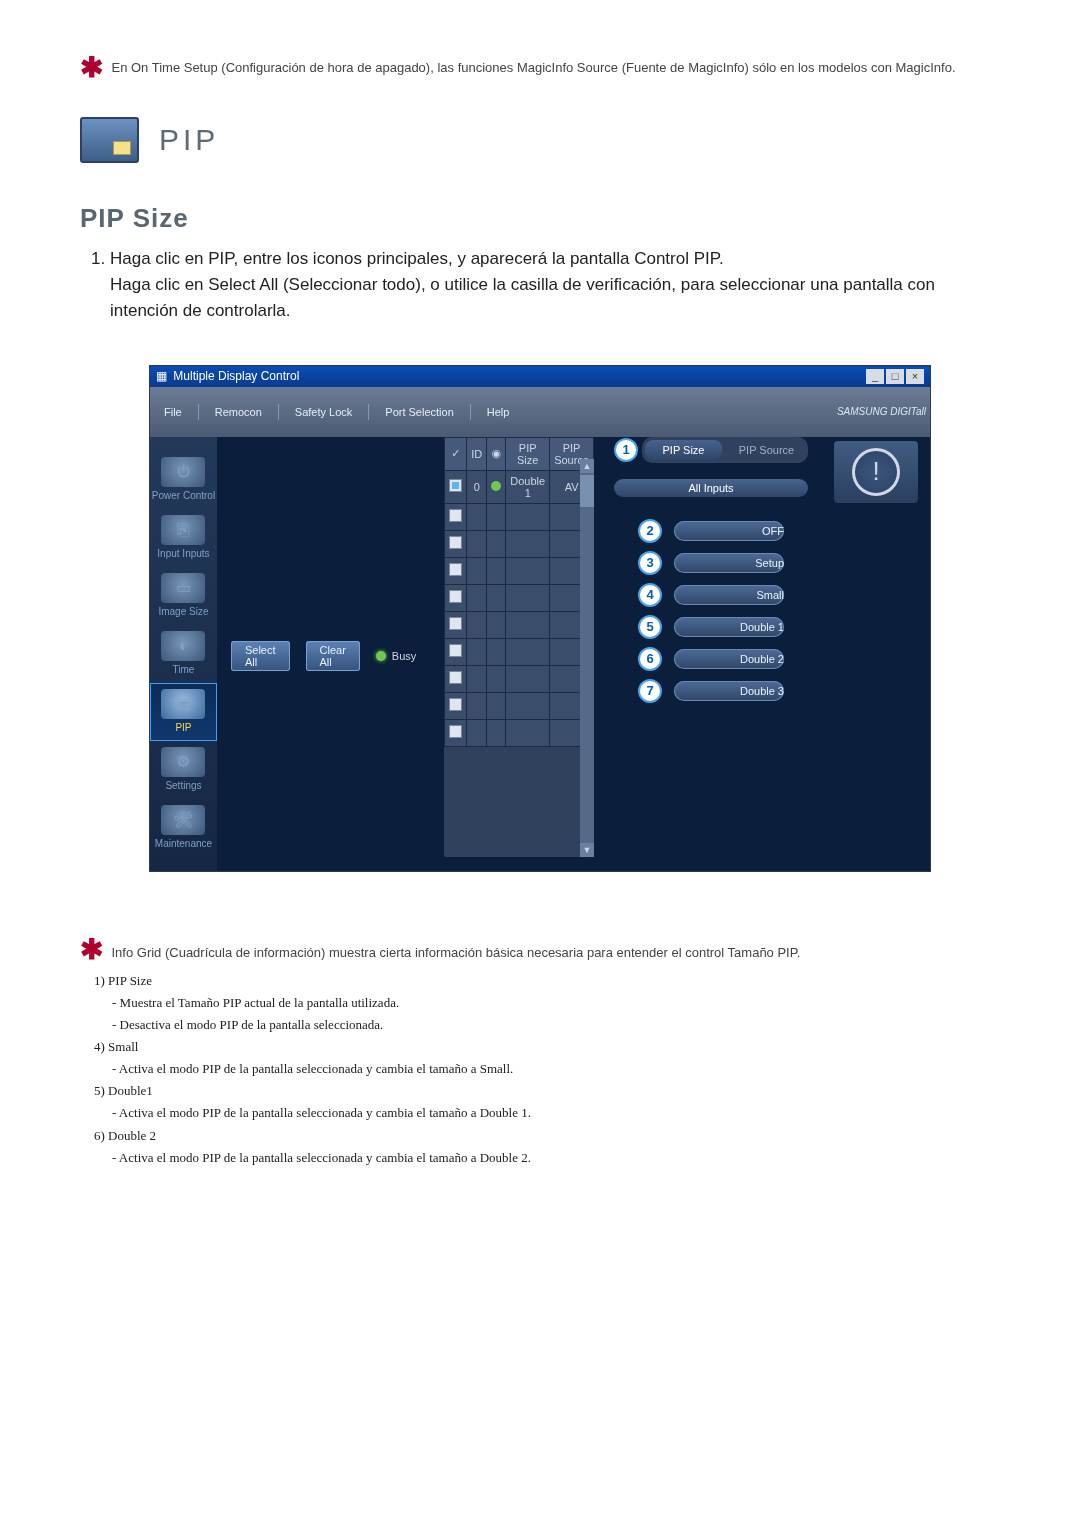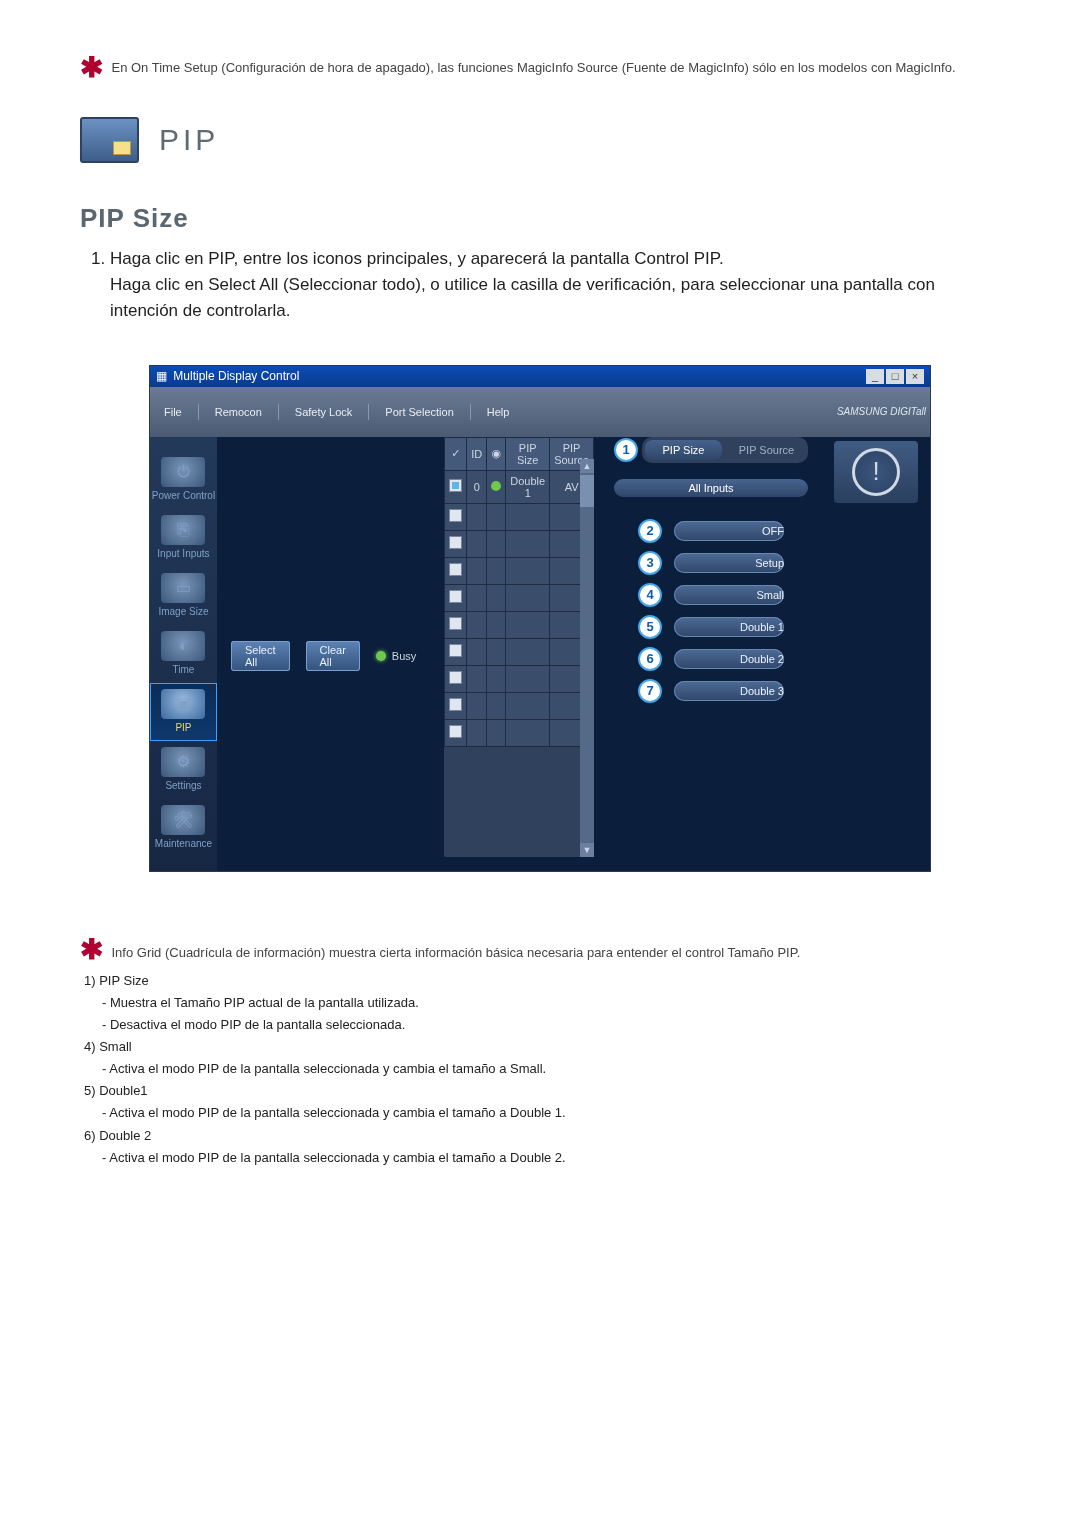--- a/index.html
+++ b/index.html
@@ -239,21 +239,21 @@
   .warning-circle {
     width:42px; height:42px; border-radius:50%; border:3px solid #cfd8e4;
     display:flex; align-items:center; justify-content:center;
     color:#cfd8e4; font-size:26px;
     background: radial-gradient(circle,#3a567e,#2c4263);
   }
   
   
   .legend { margin-top: 70px; font-size:13px; color:#222; line-height:1.7; }
   .legend .note { margin-bottom:6px; }
-  .legend-item { margin-left: 4px; }
+  .legend-item { margin-left: 14px; font-family: Liberation Serif, serif; }
   .legend-item .dash { margin-left:18px;}
 </style>
 </head>
 <body>
 
 <div class="note">
   <span class="asterisk">✱</span>
   <span>En On Time Setup (Configuración de hora de apagado), las funciones MagicInfo Source (Fuente de MagicInfo) sólo en los modelos con MagicInfo.</span>
 </div>
 

